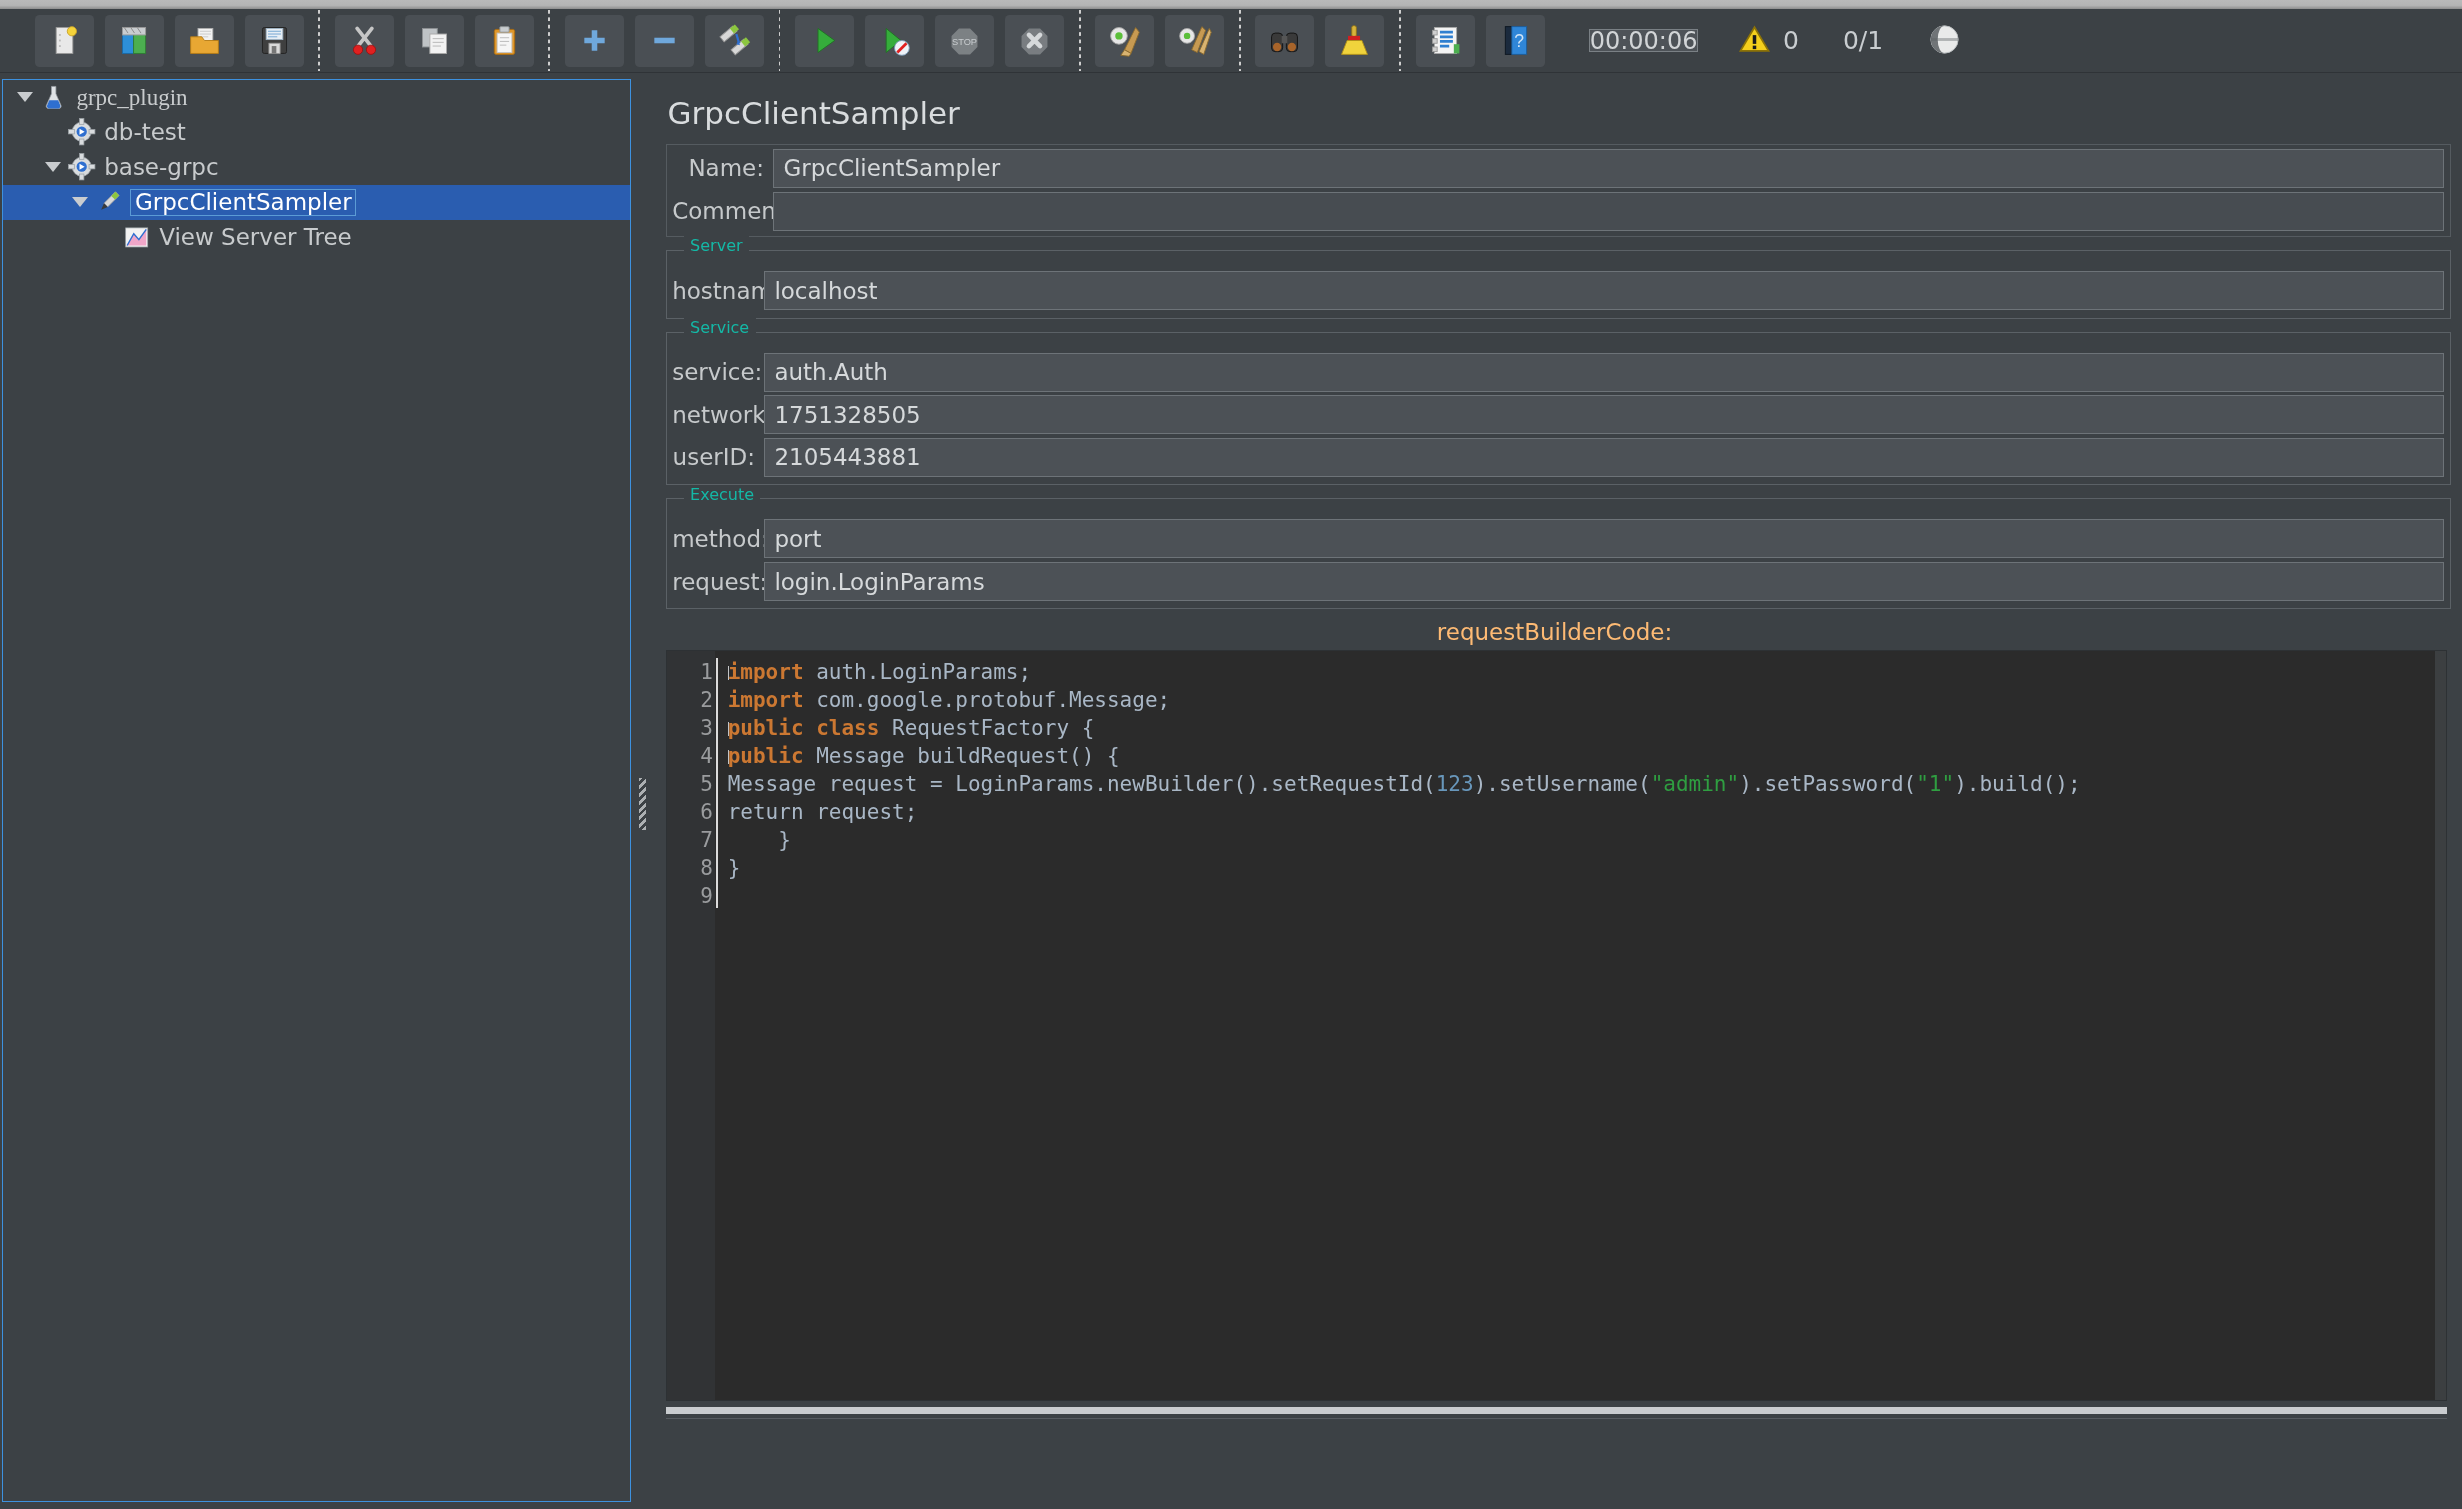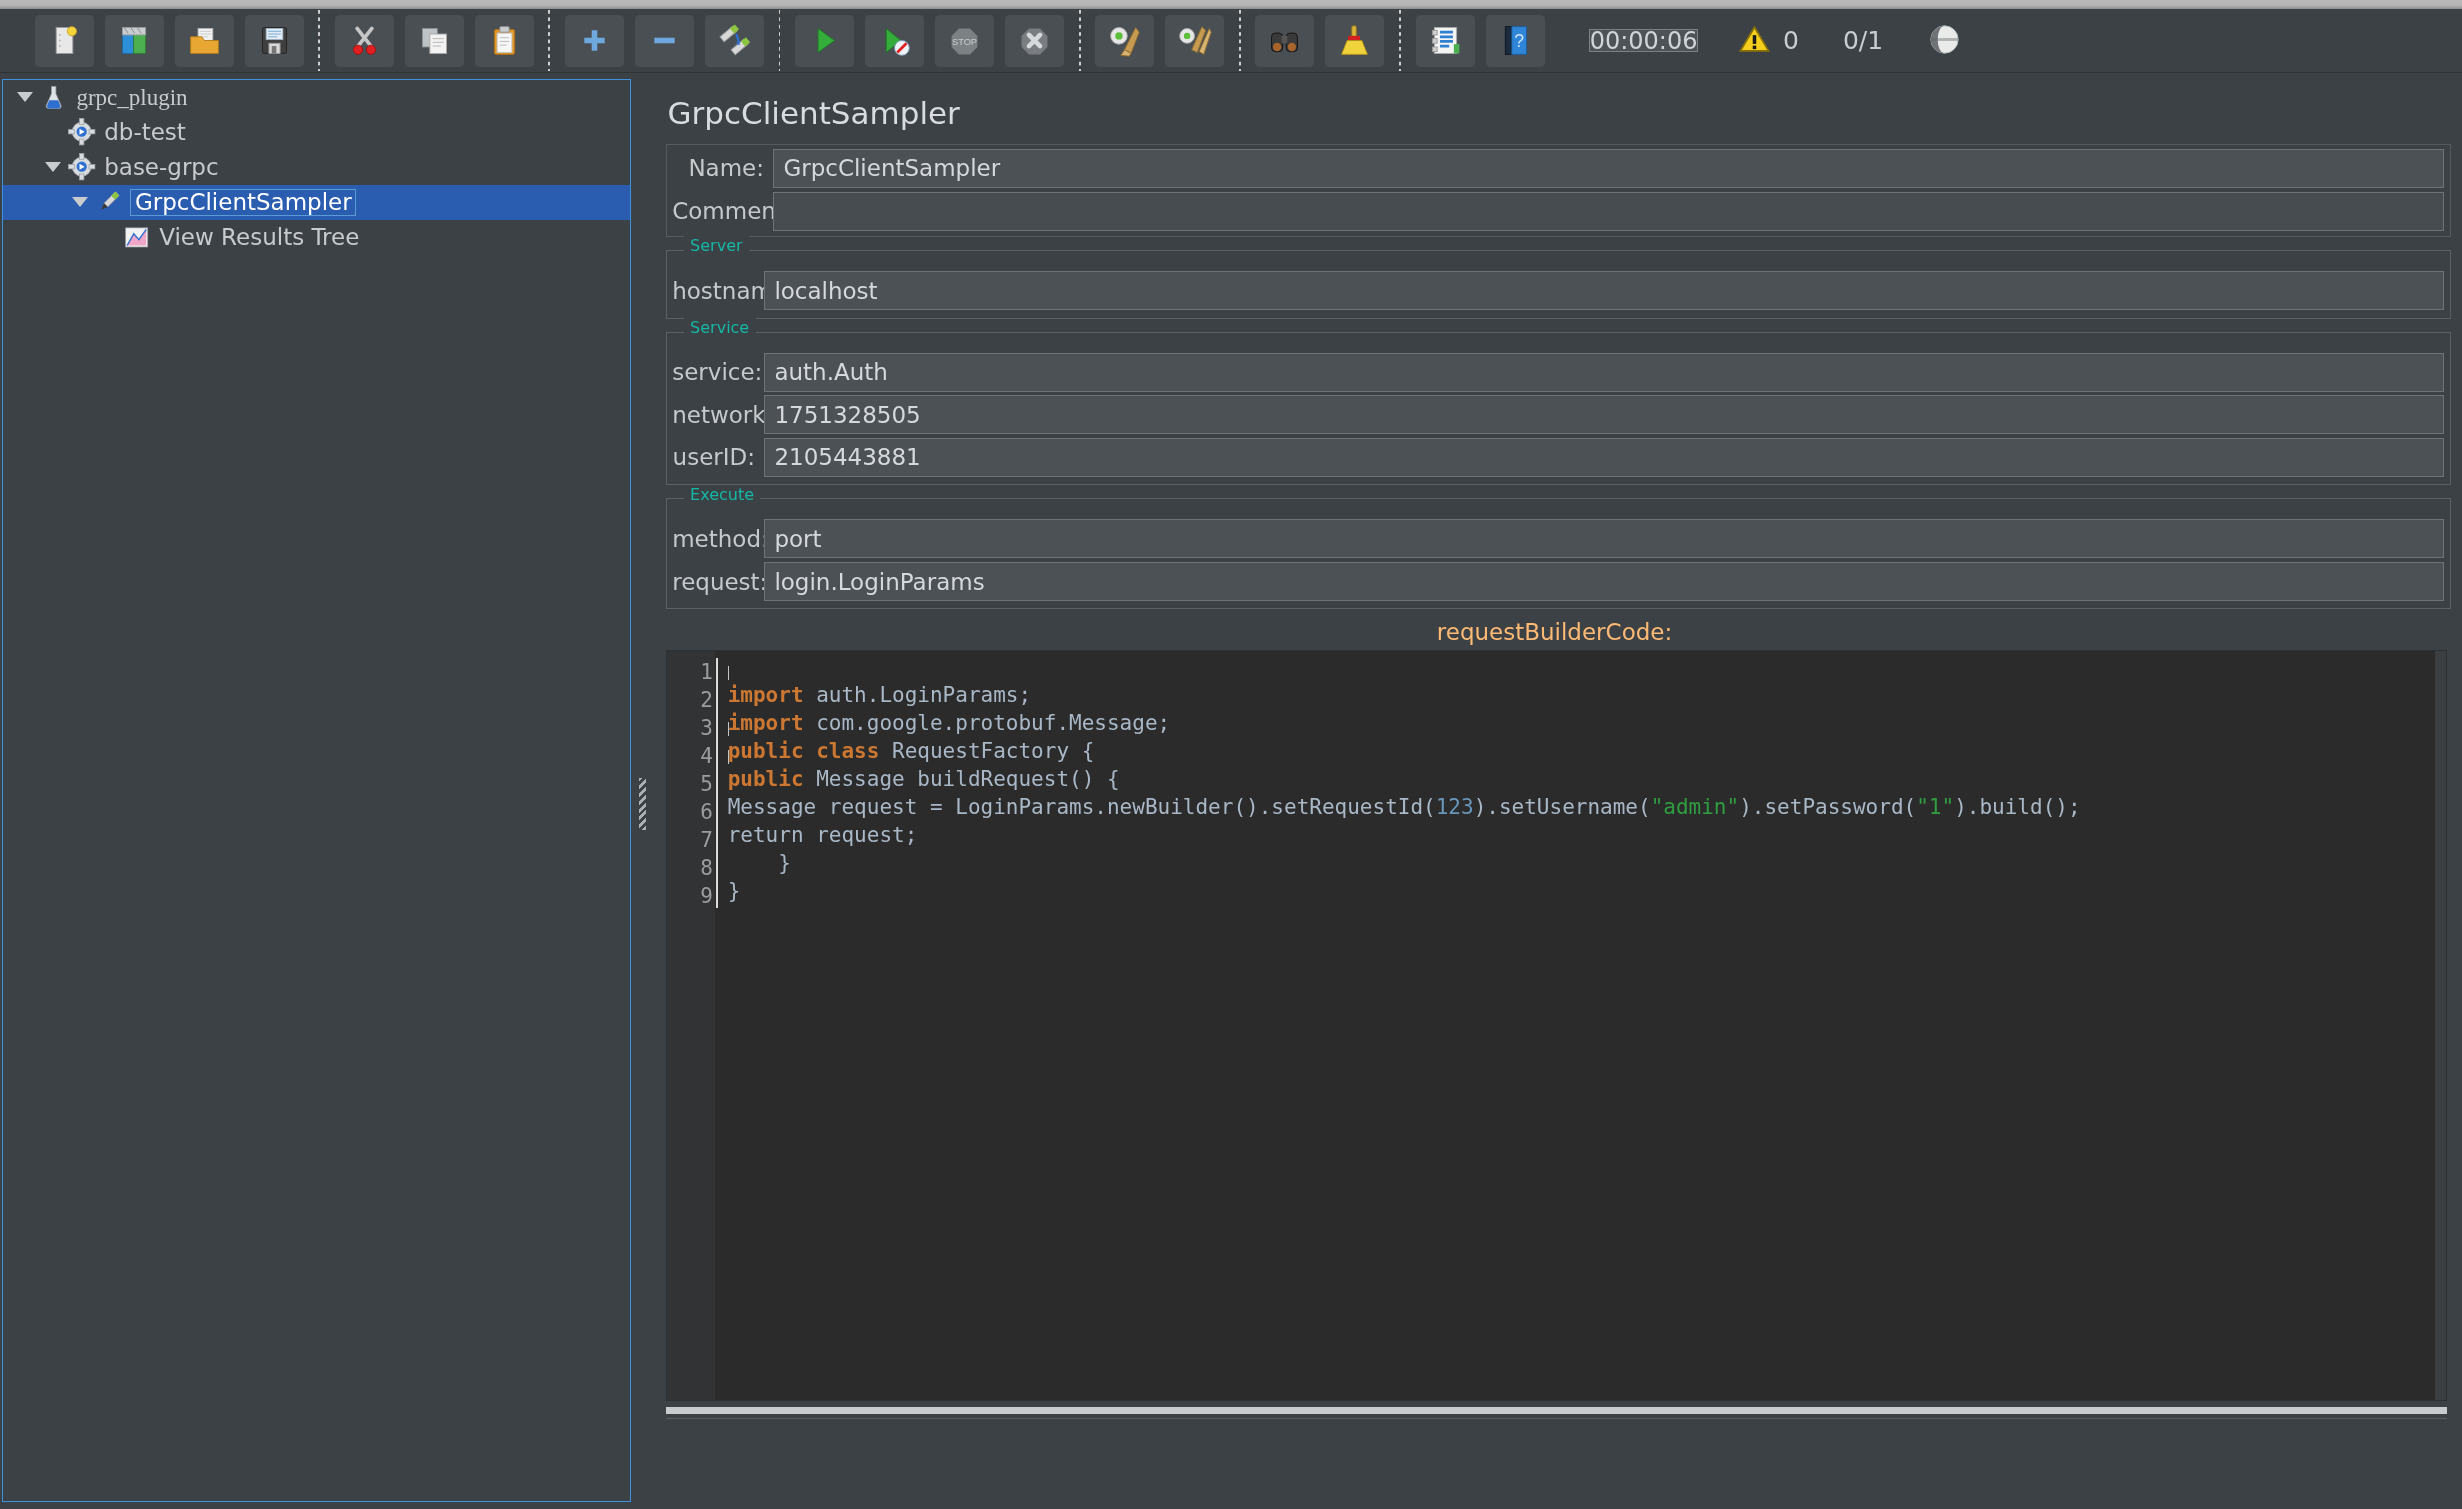--- a/index.html
+++ b/index.html
@@ -164,21 +164,20 @@
     content:""; position:absolute; left:1.8px; top:4.1px; width:6.4px; height:1.8px; background:#c3c5c7;
   }
   #gutter-edge { width:13px; flex:0 0 auto; background:#2b2b2b; position:relative;}
   #caret-line { position:absolute; left:1.8px; top:7.4px; width:1.8px; height:250px; background:#dcdcdc; }
   #code-area {
     flex:1 1 auto; padding-top:7.4px;
     font-family:"DejaVu Sans Mono","Liberation Mono",monospace;
     font-size:21px; white-space:pre;
     position:relative;
     overflow:hidden;
-    margin-top:23px;
   }
   .cline { height:28px; line-height:28px; color:#a9b7c6; }
   .kw   { color:#cc7832; font-weight:bold; }
   .str  { color:#2f9e41; }
   .num  { color:#6897bb; }
   .pln  { color:#a9b7c6; }
   #code-scroll {
     position:absolute; right:0; top:0; width:11px; height:751px; background:#3c3f41;
   }
   #code-bottom-bar {
@@ -478,21 +477,21 @@
       </div>
       <div class="tree-row" style="padding-left: 92px;">
         <span class="tw"></span>
         <span class="ticon">
           <svg width="29.4" height="29.4" viewBox="0 0 40 40">
             <rect x="5" y="8" width="30" height="26" fill="#f2f2f2" stroke="#9aa0a5"></rect>
             <polygon points="7,32 16,16 23,24 33,10 33,32" fill="#f0a6c8"></polygon>
             <polyline points="7,32 16,16 23,24 33,10" fill="none" stroke="#2f6fd0" stroke-width="2"></polyline>
           </svg>
         </span>
-        <span class="tr-label">View Results Tree</span>
+        <span class="tr-label">View Server Tree</span>
       </div>
     </div>
 
   <div id="divider">
     <div class="grip"></div>
   </div>
 
   <div id="right-panel">
     <div id="panel-title">GrpcClientSampler</div>
 

